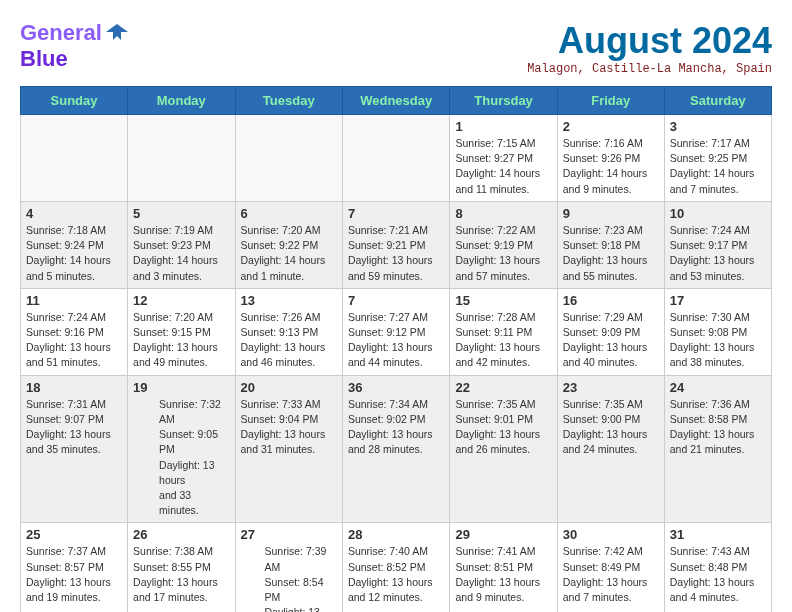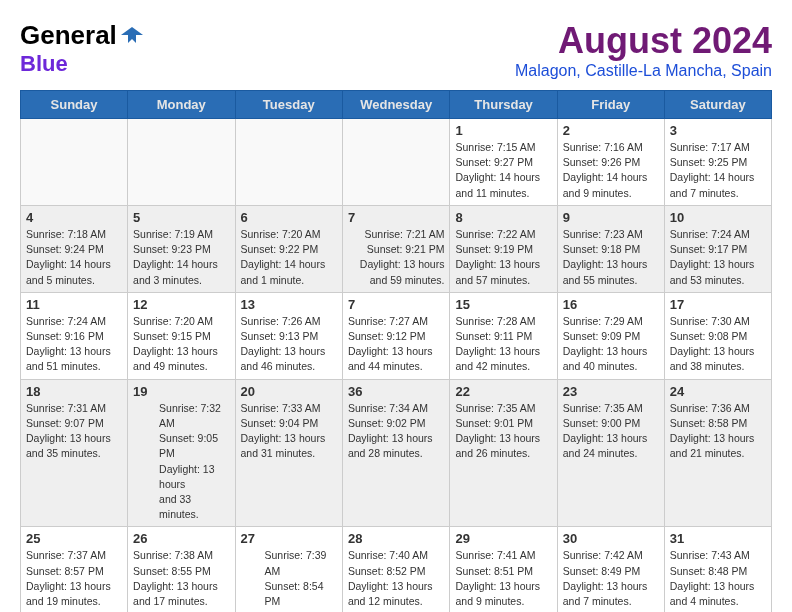--- a/index.html
+++ b/index.html
@@ -25,34 +25,35 @@
       display: flex;
       align-items: center;
       gap: 2px;
     }
     .title-area {
       text-align: right;
     }
     .month-title {
       font-size: 36px;
       font-weight: bold;
-      color: #701a75;
+      color: #0369a1;
     }
     .location-title {
-      font-size: 16px;
-      color: #1d4ed8;
+      font-size: 12px;
+      color: #7f1d1d;
+      font-family: Liberation Mono, monospace;
     }
     .calendar {
       width: 100%;
       border-collapse: collapse;
       border: 1px solid #ccc;
     }
     .calendar th {
       background-color: #2a6db5;
-      color: #e5e5e5;
+      color: #86efac;
       font-size: 13px;
       font-weight: bold;
       text-align: center;
       padding: 6px 4px;
       border: 1px solid #1a5aa0;
     }
     .calendar td {
       vertical-align: top;
       border: 1px solid #ccc;
       padding: 4px 5px;
@@ -82,21 +83,21 @@
     .row-alt td {
       background: #efefef !important;
     }
   </style>
 </head>
 <body>
 
 <div class="header-area">
   <div class="logo">
     <div class="logo-row">
-      <span style="font-size:26px;font-weight:bold;color:#000000;">General</span>
+      <span style="font-size:22px;font-weight:bold;color:#8b5cf6;">General</span>
       <svg width="22" height="22" viewBox="0 0 22 22" style="margin-left:2px;">
         <polygon points="11,2 22,10 15,10 15,18 11,14 7,18 7,10 0,10" fill="#2a6db5"></polygon>
       </svg>
     </div>
     <div>
       <span style="font-size:22px;font-weight:bold;color:#6d28d9;">Blue</span>
     </div>
   </div>
   <div class="title-area">
     <div class="month-title">August 2024</div>
@@ -161,21 +162,21 @@
         </td>
         <td>
           <span class="day-number">6</span>
           <div class="day-info" style="white-space: pre-line;">Sunrise: 7:20 AM
 Sunset: 9:22 PM
 Daylight: 14 hours
 and 1 minute.</div>
         </td>
         <td>
           <span class="day-number">7</span>
-          <div class="day-info" style="white-space: pre-line; text-align: right;">Sunrise: 7:21 AM
+          <div class="day-info" style="white-space: pre-line;">Sunrise: 7:21 AM
 Sunset: 9:21 PM
 Daylight: 13 hours
 and 59 minutes.</div>
         </td>
         <td>
           <span class="day-number">8</span>
           <div class="day-info" style="white-space: pre-line;">Sunrise: 7:22 AM
 Sunset: 9:19 PM
 Daylight: 13 hours
 and 57 minutes.</div>

